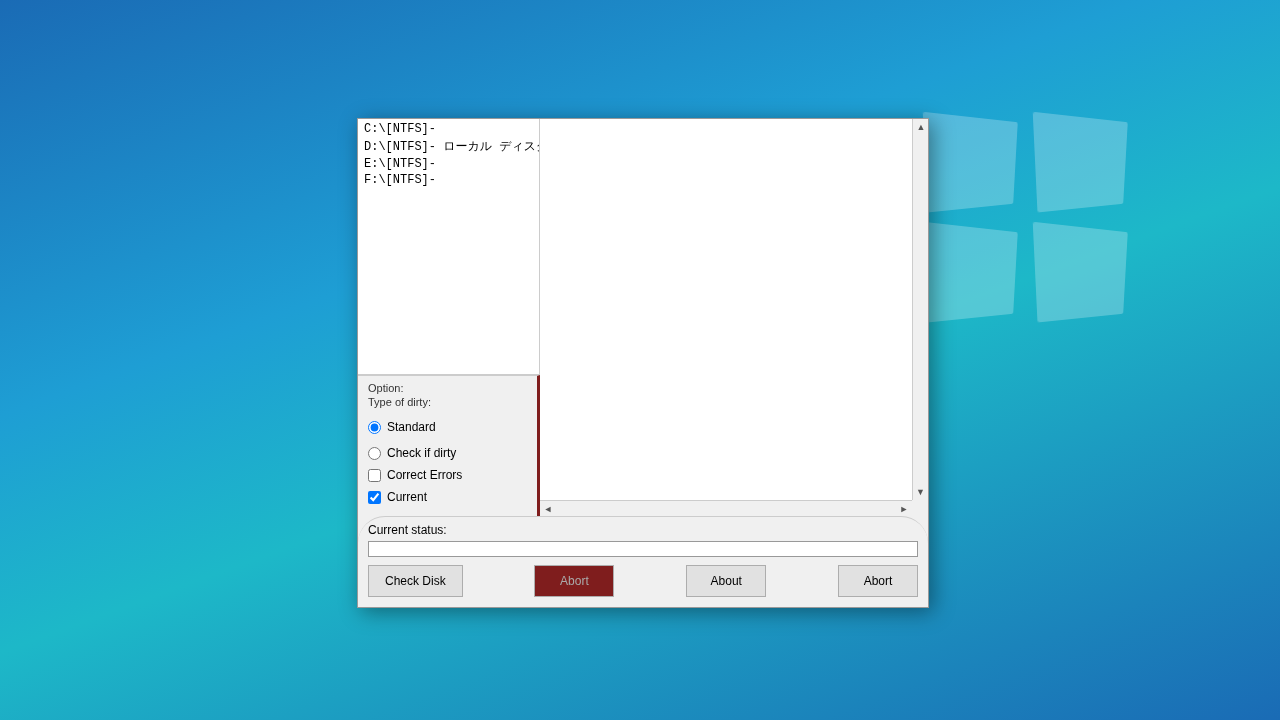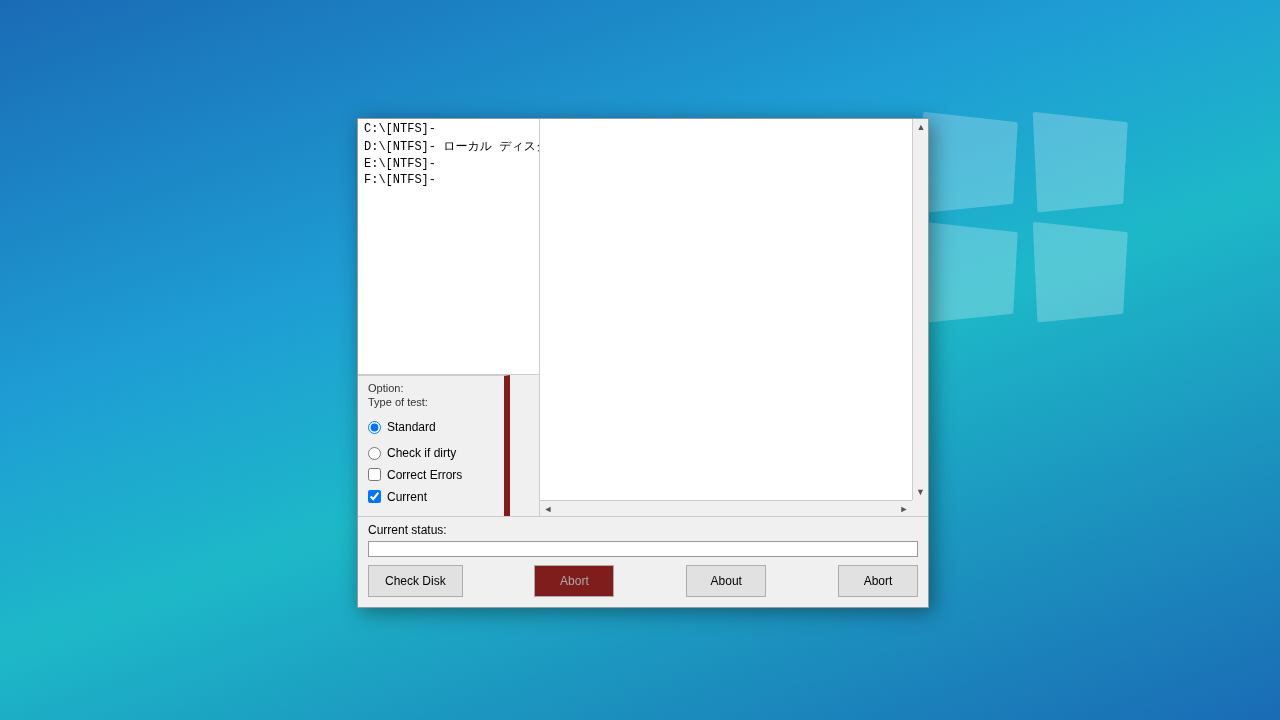--- a/index.html
+++ b/index.html
@@ -125,23 +125,23 @@
     }
 
     .drive-item {
       padding: 1px 4px;
       cursor: pointer;
       white-space: nowrap;
     }
 
     
     .options-panel {
-      width: 152px;
-      background: #f0f0f0;
-      border-right: 6px solid #7f1d1d;
+      width: 182px;
+      background: #f0f0f0;
+      border-right: 3px solid #7f1d1d;
       border-top: 1px solid #ccc;
       padding: 6px 10px;
       font-size: 12px;
     }
 
     .options-group-label {
       font-size: 11px;
       color: #333;
       margin-bottom: 2px;
     }
@@ -161,21 +161,21 @@
       margin-top: 12px;
     }
 
     .radio-option input[type="radio"] {
       margin: 0;
       cursor: pointer;
     }
 
     .checkbox-option {
       display: flex;
-      align-items: flex-start;
+      align-items: center;
       margin-bottom: 6px;
       gap: 6px;
       margin-top: 8px;
     }
 
     .checkbox-option input[type="checkbox"] {
       margin: 0;
       cursor: pointer;
     }
 
@@ -238,20 +238,21 @@
       height: 16px;
       background: #f0f0f0;
     }
 
     
     .bottom-area {
       background: #f0f0f0;
       padding: 6px 10px 10px 10px;
       border-top: 1px solid #ccc;
       flex-shrink: 0;
+      border-radius: 27px;
     }
 
     .status-label {
       font-size: 12px;
       margin-bottom: 4px;
       color: #000;
     }
 
     .progress-bar-container {
       width: 100%;
@@ -317,21 +318,21 @@
 
         <div class="drive-list" style="background:white; border-bottom:1px solid #ccc;">
         <div class="drive-item">C:\[NTFS]-</div>
             <div class="drive-item">D:\[NTFS]- ローカル ディスク</div>
             <div class="drive-item">E:\[NTFS]-</div>
             <div class="drive-item">F:\[NTFS]-</div>
           </div>
 
         <div class="options-panel">
           <div class="options-group-label">Option:</div>
-          <div class="options-type-label">Type of test:</div>
+          <div class="options-type-label">Type of dirty:</div>
 
           <label class="radio-option">
             <input type="radio" name="testtype" checked="" style="">
             <span>Standard</span>
           </label>
 
 
           <label class="radio-option">
             <input type="radio" name="testtype" style="">
             <span>Check if dirty</span>

